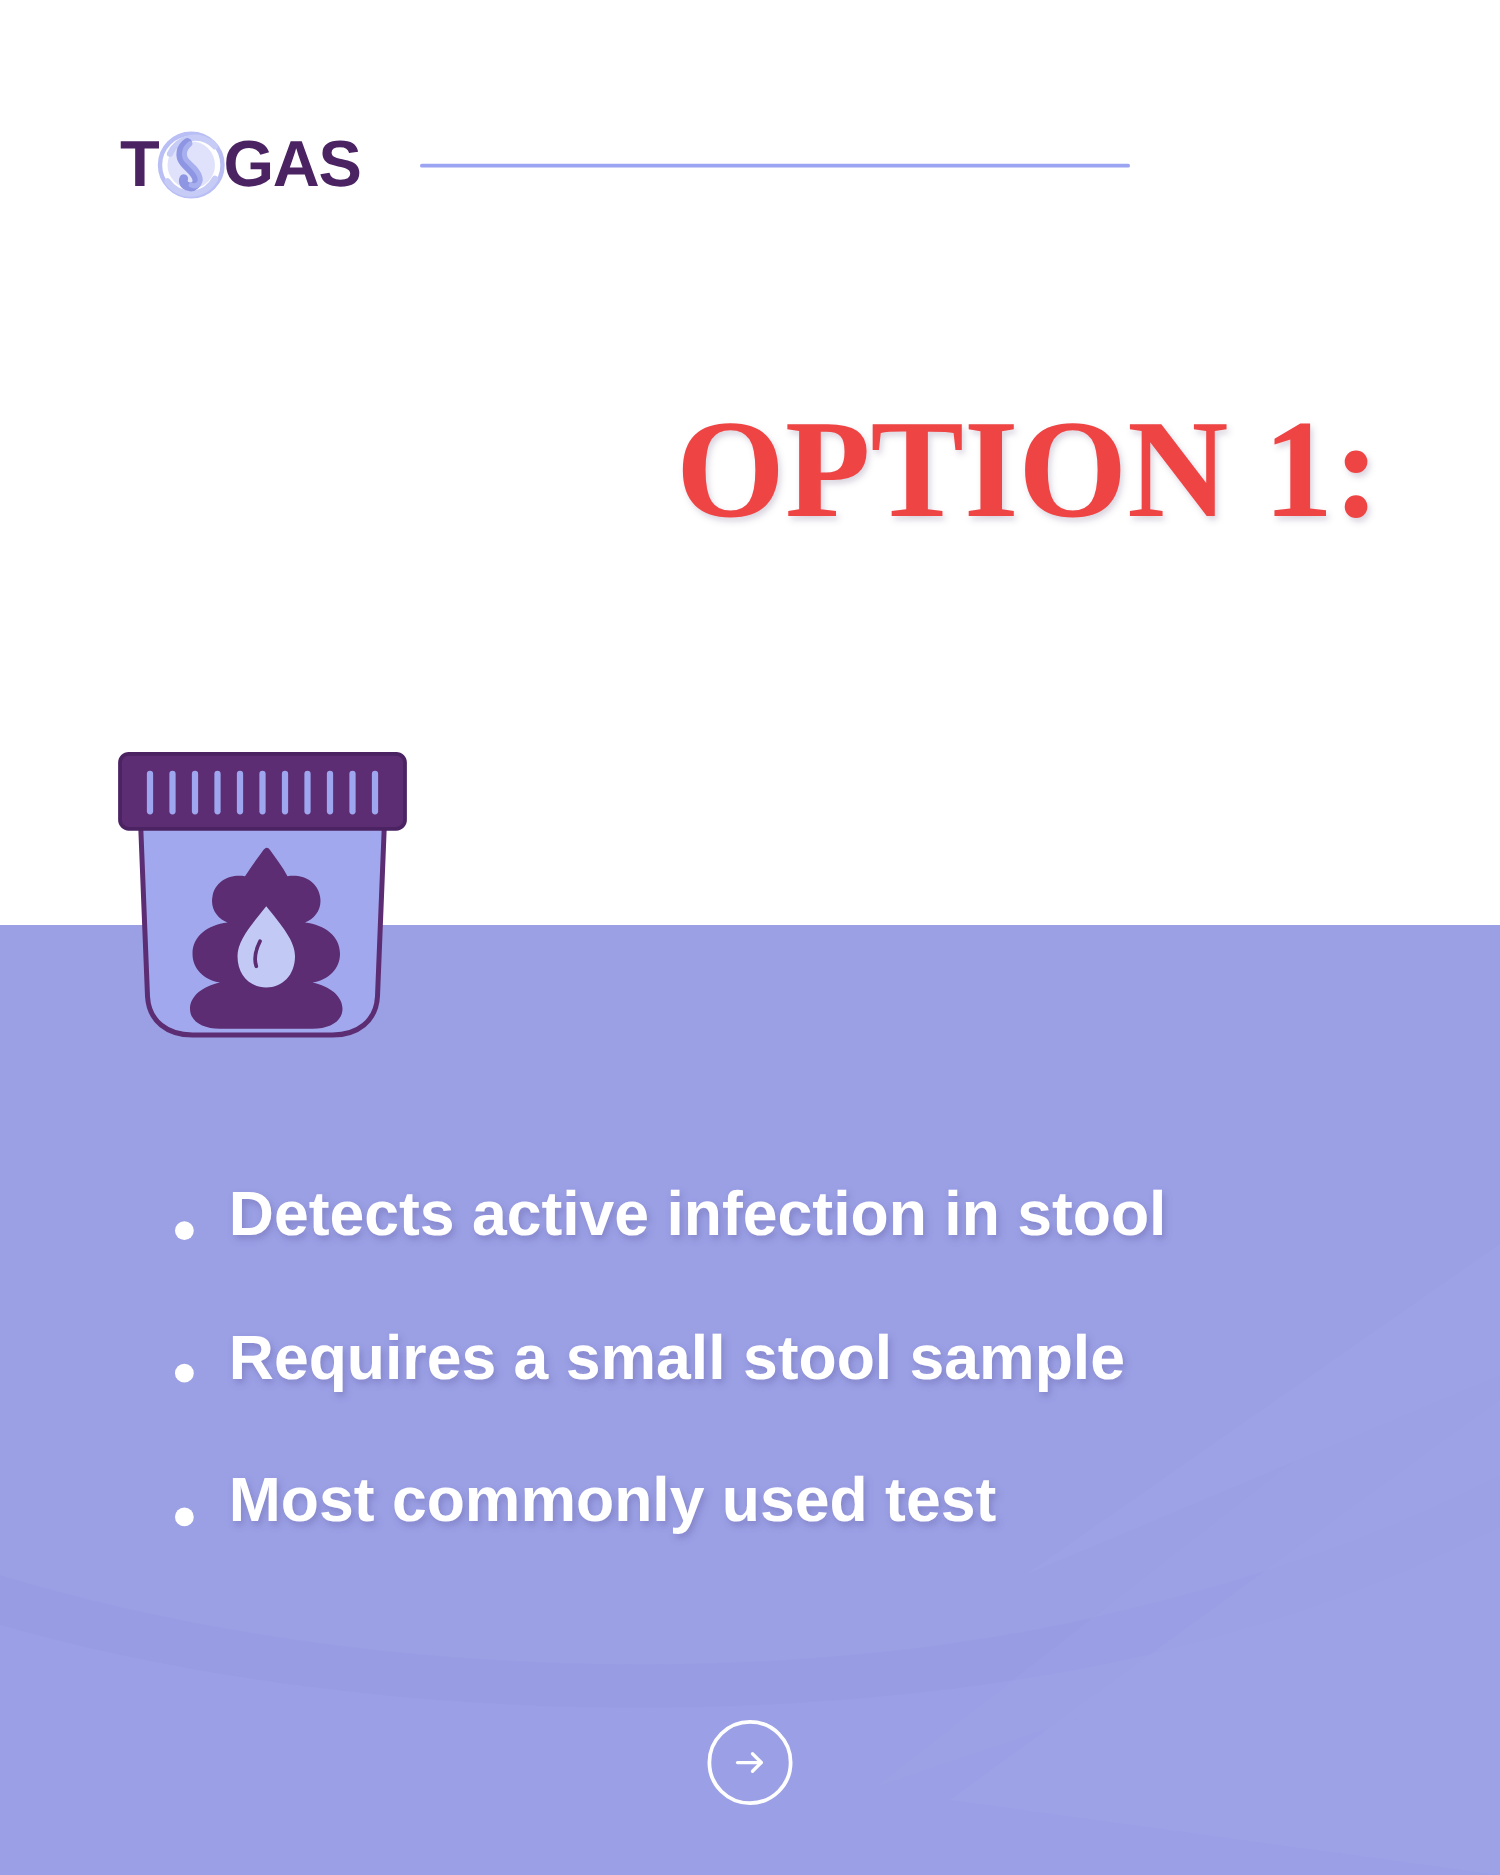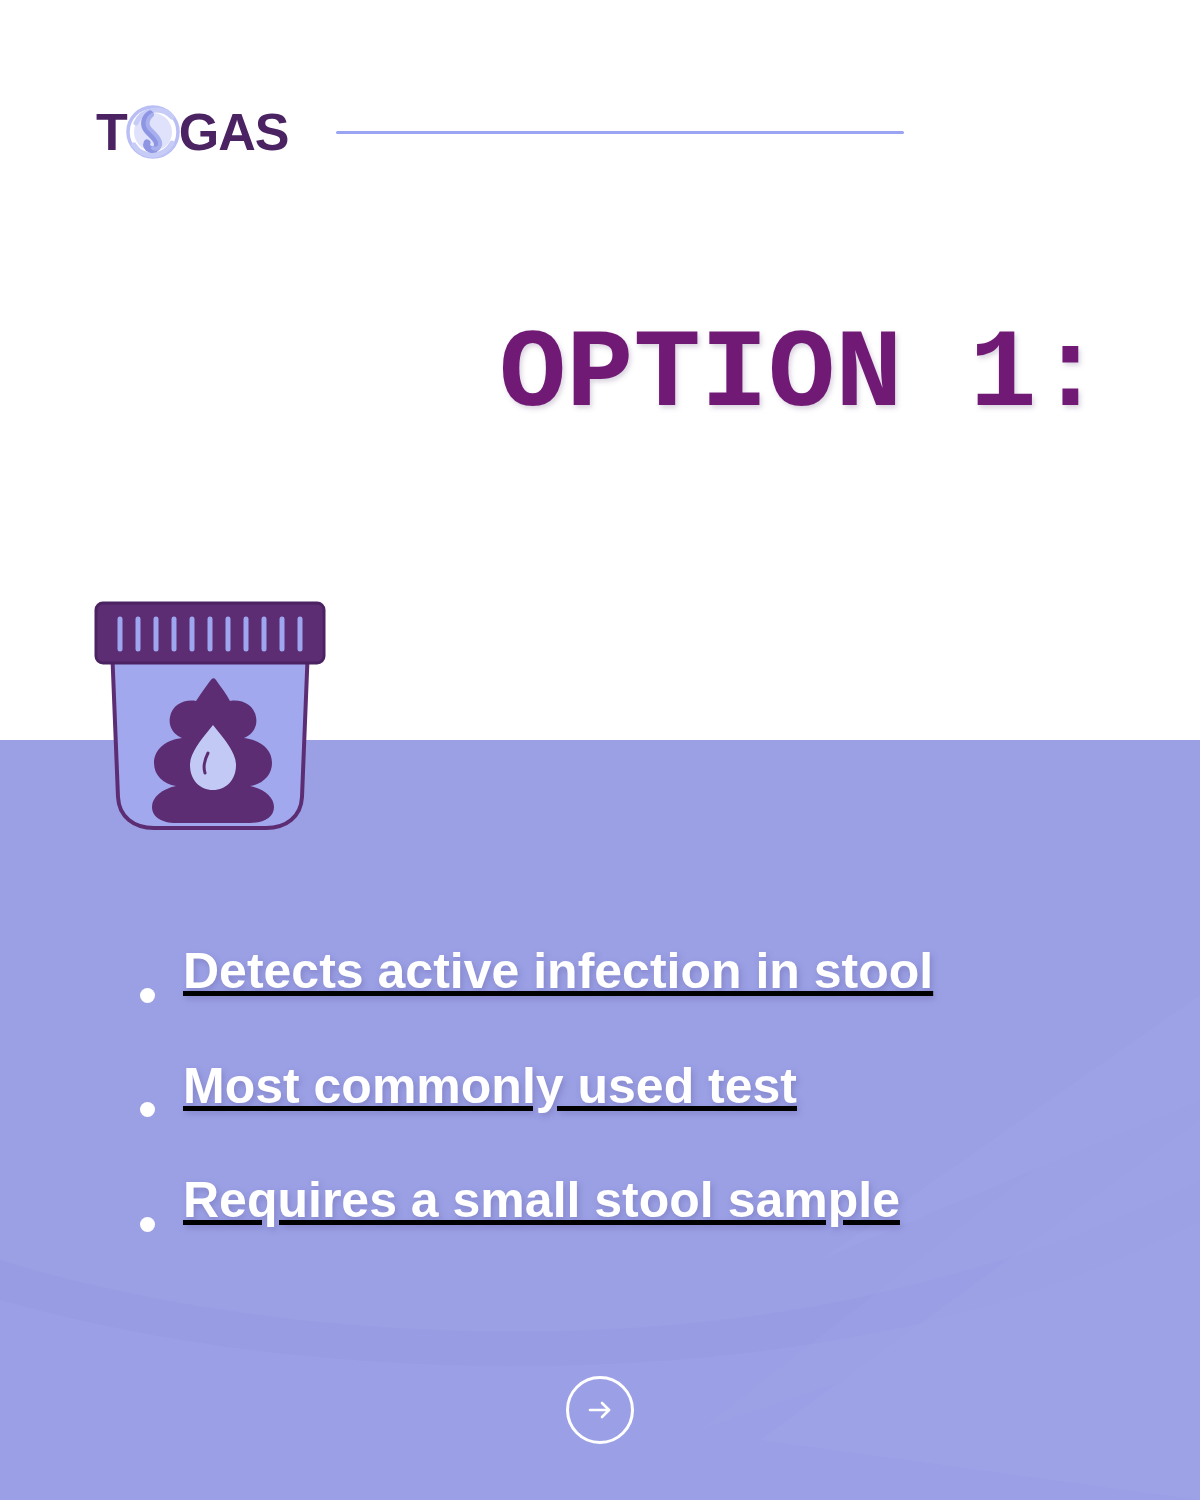--- a/index.html
+++ b/index.html
@@ -65,25 +65,25 @@
   }
 
   
   .title-block {
     position:absolute;
     right:96px; top:320px;
     width:720px;
     text-align:right;
   }
   .title-line {
-    font-family:Liberation Mono, monospace;
+    font-family:Liberation Serif, serif;
     font-weight:bold;
     font-size:112px;
     line-height:1.0;
-    color:#701a75;
+    color:#ef4444;
     letter-spacing:0px;
     text-shadow:2px 3px 5px rgba(120,100,140,0.28);
     white-space:nowrap;
   }
   .title-line.l1 { margin-bottom:58px; }
 
   
   .cup {
     position:absolute;
     left:80px; top:585px;
@@ -92,23 +92,22 @@
   .cup svg { display:block; width:260px; height:255px; }
 
   
   .bullets {
     position:absolute;
     left:140px; top:940px;
     width:960px;
   }
   .bullet-row {
     display:flex;
-    align-items:flex-end;
+    align-items:center;
     margin-bottom:52px;
-    text-decoration:underline;
   }
   .bullet-row:last-child { margin-bottom:0; }
   .bullet-dot {
     flex:0 0 auto;
     width:15px; height:15px;
     border-radius:50%;
     background:#ffffff;
     margin-top:26px;
     margin-right:28px;
   }
@@ -215,25 +214,25 @@
     </svg>
   </div>
 
   <div class="bullets">
     <div class="bullet-row">
       <span class="bullet-dot"></span>
       <span class="bullet-text">Detects active infection in stool</span>
     </div>
     <div class="bullet-row">
       <span class="bullet-dot"></span>
-      <span class="bullet-text">Most commonly used test</span>
+      <span class="bullet-text">Requires a small stool sample</span>
     </div>
     <div class="bullet-row">
       <span class="bullet-dot"></span>
-      <span class="bullet-text">Requires a small stool sample</span>
+      <span class="bullet-text">Most commonly used test</span>
     </div>
   </div>
 
   <div class="next-arrow">
     <svg viewBox="0 0 36 36" xmlns="http://www.w3.org/2000/svg">
       <line x1="8" y1="18" x2="27" y2="18" stroke="#ffffff" stroke-width="2.6" stroke-linecap="round"></line>
       <polyline points="20,11 27,18 20,25" fill="none" stroke="#ffffff" stroke-width="2.6" stroke-linecap="round" stroke-linejoin="round"></polyline>
     </svg>
   </div>
 

